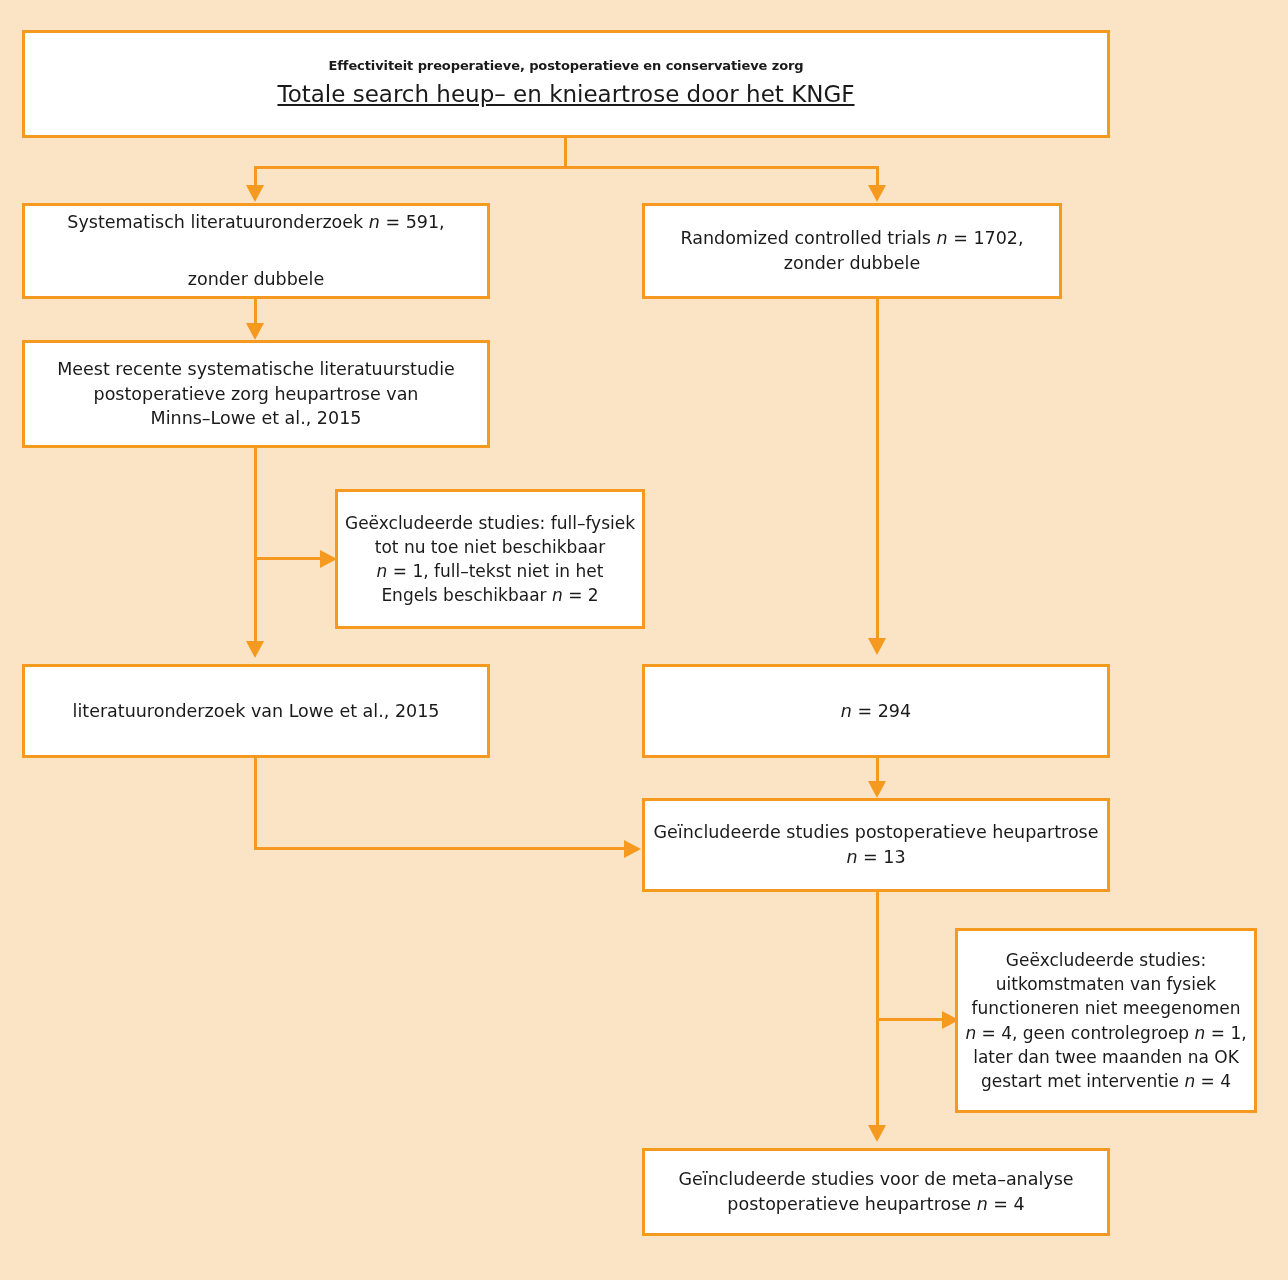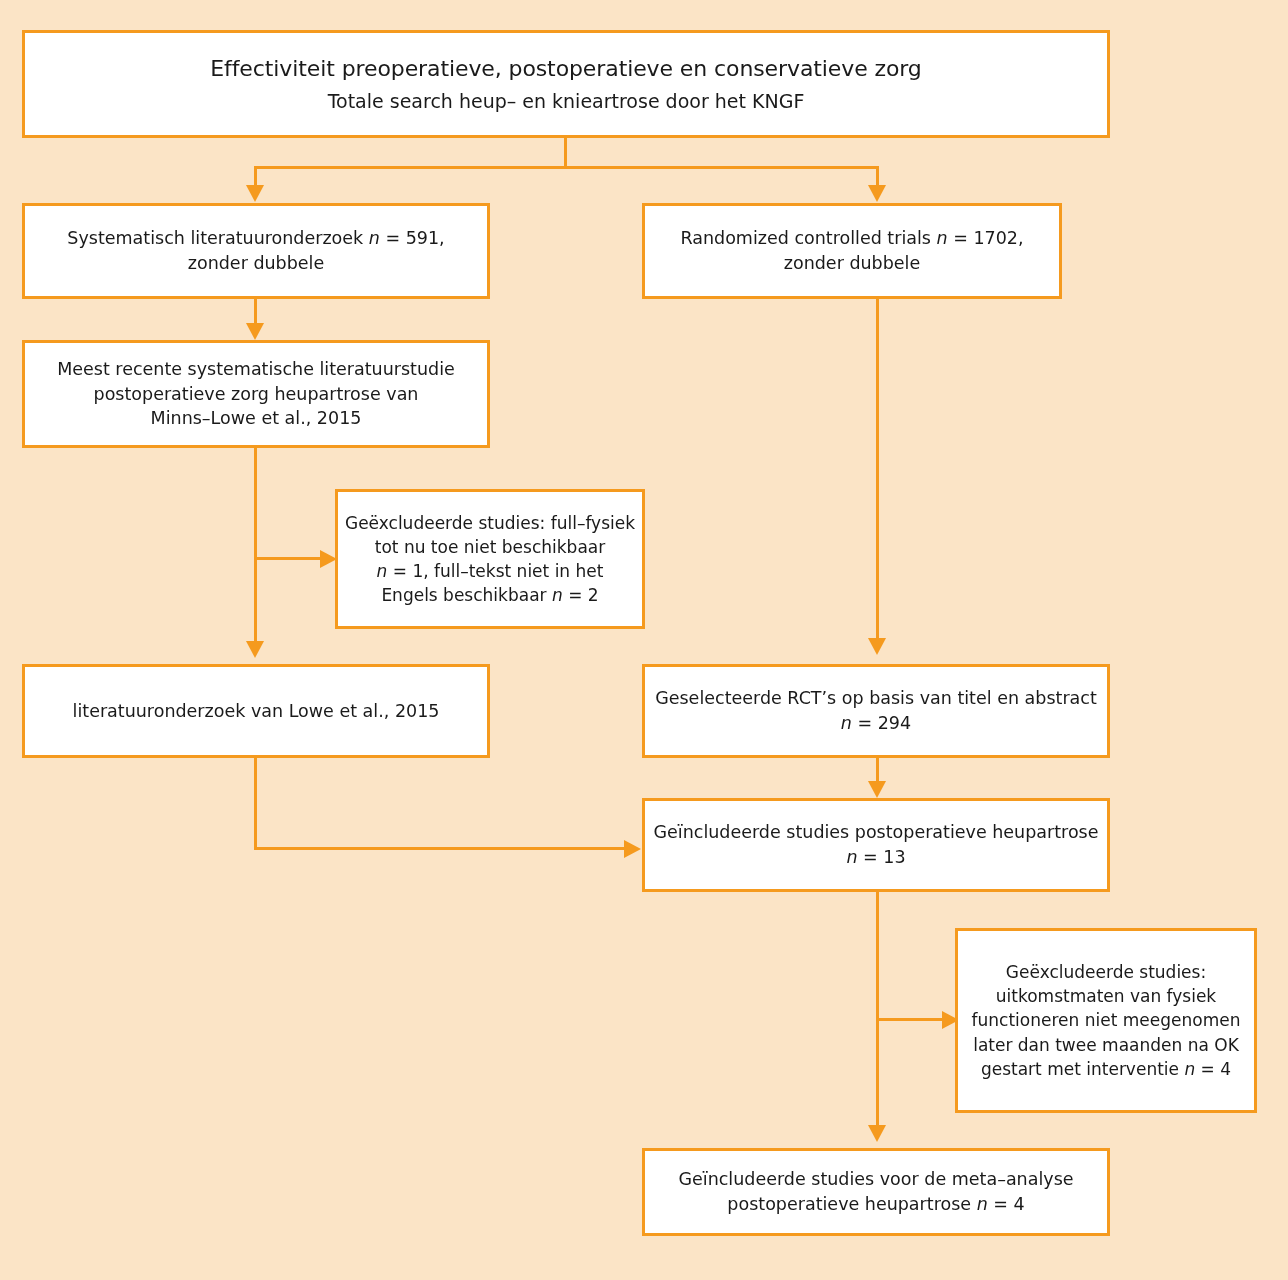--- a/index.html
+++ b/index.html
@@ -31,26 +31,26 @@
     justify-content: center;
     text-align: center;
     color: #1a1a1a;
     font-size: 17.5px;
     line-height: 1.42;
     z-index: 3;
     padding: 4px 10px;
   }
   .box .ln { display: block; white-space: nowrap; }
   .box .title {
-    font-weight: normal;
-    font-size: 22px;
+    font-weight: bold;
+    font-size: 13px;
     letter-spacing: -0.1px;
     margin-bottom: 3px;
   }
-  .box .sub { font-size: 19px; }
+  .box .sub { font-size: 23px; text-decoration: underline; }
   .small { font-size: 17px; }
   i.n { font-style: italic; }
 
   
   .ln-v, .ln-h {
     position: absolute;
     background: #f59a1e;
     z-index: 2;
   }
   .ln-v { width: 3px; }
@@ -83,21 +83,21 @@
     <span class="ln sub">Totale search heup– en knieartrose door het KNGF</span>
   </div>
 
   <div class="ln-v" style="left:564px; top:138px; width:3px; height:30px;"></div>
   <div class="ln-h" style="left:254px; top:166px; width:624px; height:3px;"></div>
   <div class="ln-v" style="left:254px; top:166px; width:3px; height:19px;"></div>
   <div class="arrow-d" style="left:246px; top:185px;"></div>
   <div class="ln-v" style="left:876px; top:166px; width:3px; height:19px;"></div>
   <div class="arrow-d" style="left:868px; top:185px;"></div>
 
-  <div class="box" style="left:22px; top:203px; width:468px; height:96px;">
+  <div class="box" style="left:22px; top:203px; width:468px; height:96px;justify-content:space-between;">
     <span class="ln"><span>Systematisch literatuuronderzoek </span><i class="n">n</i><span> = 591,</span></span>
     <span class="ln">zonder dubbele</span>
   </div>
 
   <div class="box" style="left:642px; top:203px; width:420px; height:96px;">
     <span class="ln"><span>Randomized controlled trials </span><i class="n">n</i><span> = 1702,</span></span>
     <span class="ln">zonder dubbele</span>
   </div>
 
   <div class="ln-v" style="left:254px; top:299px; width:3px; height:24px;"></div>
@@ -123,21 +123,20 @@
     <span class="ln">tot nu toe niet beschikbaar</span>
     <span class="ln"><i class="n">n</i><span> = 1, full–tekst niet in het</span></span>
     <span class="ln"><span>Engels beschikbaar </span><i class="n">n</i><span> = 2</span></span>
   </div>
 
   <div class="box" style="left:22px; top:664px; width:468px; height:94px;">
     <span class="ln">literatuuronderzoek van Lowe et al., 2015</span>
   </div>
 
   <div class="box" style="left:642px; top:664px; width:468px; height:94px;">
-    <span class="ln">Geselecteerde RCT’s op basis van titel en abstract</span>
     <span class="ln"><i class="n">n</i><span> = 294</span></span>
   </div>
 
   <div class="ln-v" style="left:254px; top:758px; width:3px; height:92px;"></div>
   <div class="ln-h" style="left:254px; top:847px; width:372px; height:3px;"></div>
   <div class="arrow-r" style="left:624px; top:840px;"></div>
 
   <div class="ln-v" style="left:876px; top:758px; width:3px; height:23px;"></div>
   <div class="arrow-d" style="left:868px; top:781px;"></div>
 
@@ -149,20 +148,21 @@
   <div class="ln-v" style="left:876px; top:892px; width:3px; height:233px;"></div>
   <div class="arrow-d" style="left:868px; top:1125px;"></div>
 
   <div class="ln-h" style="left:876px; top:1018px; width:68px; height:3px;"></div>
   <div class="arrow-r" style="left:942px; top:1011px;"></div>
 
   <div class="box small" style="left:955px; top:928px; width:302px; height:185px;">
     <span class="ln">Geëxcludeerde studies:</span>
     <span class="ln">uitkomstmaten van fysiek</span>
     <span class="ln">functioneren niet meegenomen</span>
+    <span class="ln"><i class="n">n</i><span> = 4, geen controlegroep </span><i class="n">n</i><span> = 1,</span></span>
     <span class="ln">later dan twee maanden na OK</span>
     <span class="ln"><span>gestart met interventie </span><i class="n">n</i><span> = 4</span></span>
   </div>
 
   <div class="box" style="left:642px; top:1148px; width:468px; height:88px;">
     <span class="ln">Geïncludeerde studies voor de meta–analyse</span>
     <span class="ln"><span>postoperatieve heupartrose </span><i class="n">n</i><span> = 4</span></span>
   </div>
 
 </div>

